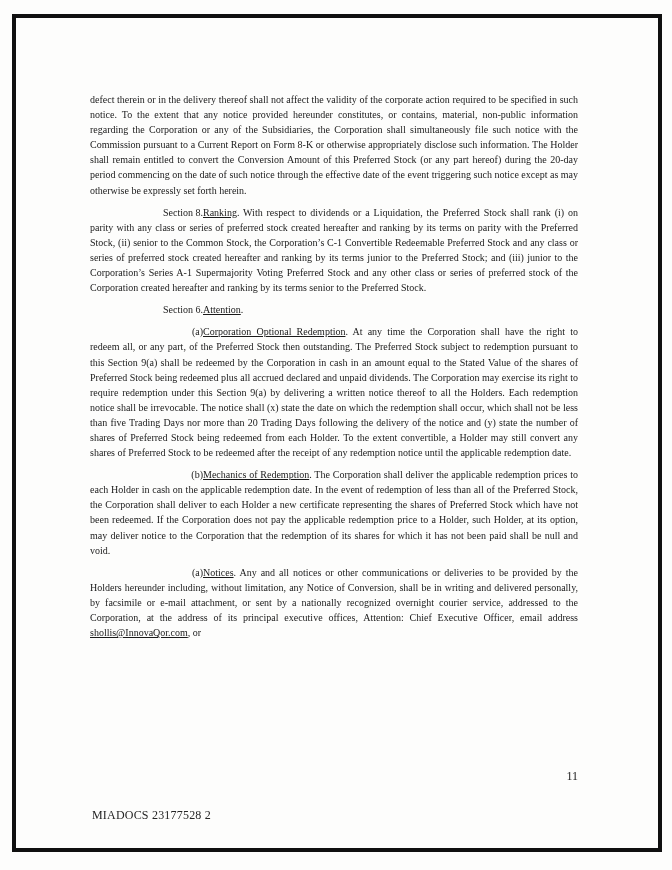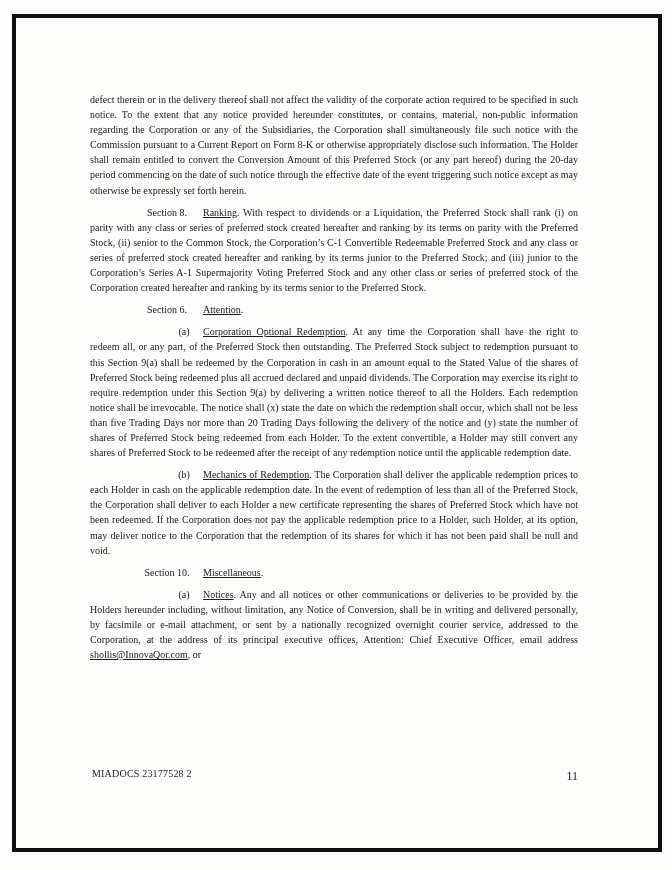--- a/index.html
+++ b/index.html
@@ -34,51 +34,50 @@
     font-size: 10px;
     line-height: 15.1px;
   }
   .para {
     margin: 0 0 7px 0;
     text-align: justify;
   }
   .para:last-child { margin-bottom: 14px; }
   .plabel {
     display: inline-block;
-    text-align: center;
+    text-align: right;
     vertical-align: baseline;
   }
   .k-section .plabel { margin-left: 41px; width: 72px; }
   .k-sub .plabel { margin-left: 75px; width: 38px; }
   .u { text-decoration: underline; }
   .pagenum {
     position: absolute;
     left: 90px; top: 769px;
     width: 488px;
     text-align: right;
     color: var(--ink);
     font-size: 12px;
   }
   .docid {
     position: absolute;
-    left: 92px; top: 768px;
+    left: 92px; top: 808px;
     color: #242424;
-    font-size: 10px;
+    font-size: 12px;
     letter-spacing: 0.2px;
   }
 </style>
 </head>
 <body>
 
 <div class="page">
   <div class="frame"></div>
   <div class="content">
       <p class="para k-body"><span class="seg">defect therein or in the delivery thereof shall not affect the validity of the corporate action required to be specified in such notice. To the extent that any notice provided hereunder constitutes, or contains, material, non-public information regarding the Corporation or any of the Subsidiaries, the Corporation shall simultaneously file such notice with the Commission pursuant to a Current Report on Form 8-K or otherwise appropriately disclose such information. The Holder shall remain entitled to convert the Conversion Amount of this Preferred Stock (or any part hereof) during the 20-day period commencing on the date of such notice through the effective date of the event triggering such notice except as may otherwise be expressly set forth herein.</span></p>
       <p class="para k-section"><span class="plabel">Section 8.</span><span class="seg u">Ranking</span><span class="seg">. With respect to dividends or a Liquidation, the Preferred Stock shall rank (i) on parity with any class or series of preferred stock created hereafter and ranking by its terms on parity with the Preferred Stock, (ii) senior to the Common Stock, the Corporation’s C-1 Convertible Redeemable Preferred Stock and any class or series of preferred stock created hereafter and ranking by its terms junior to the Preferred Stock; and (iii) junior to the Corporation’s Series A-1 Supermajority Voting Preferred Stock and any other class or series of preferred stock of the Corporation created hereafter and ranking by its terms senior to the Preferred Stock.</span></p>
       <p class="para k-section"><span class="plabel">Section 6.</span><span class="seg u">Attention</span><span class="seg">.</span></p>
       <p class="para k-sub"><span class="plabel">(a)</span><span class="seg u">Corporation Optional Redemption</span><span class="seg">. At any time the Corporation shall have the right to redeem all, or any part, of the Preferred Stock then outstanding. The Preferred Stock subject to redemption pursuant to this Section 9(a) shall be redeemed by the Corporation in cash in an amount equal to the Stated Value of the shares of Preferred Stock being redeemed plus all accrued declared and unpaid dividends. The Corporation may exercise its right to require redemption under this Section 9(a) by delivering a written notice thereof to all the Holders. Each redemption notice shall be irrevocable. The notice shall (x) state the date on which the redemption shall occur, which shall not be less than five Trading Days nor more than 20 Trading Days following the delivery of the notice and (y) state the number of shares of Preferred Stock being redeemed from each Holder. To the extent convertible, a Holder may still convert any shares of Preferred Stock to be redeemed after the receipt of any redemption notice until the applicable redemption date.</span></p>
       <p class="para k-sub"><span class="plabel">(b)</span><span class="seg u">Mechanics of Redemption</span><span class="seg">. The Corporation shall deliver the applicable redemption prices to each Holder in cash on the applicable redemption date. In the event of redemption of less than all of the Preferred Stock, the Corporation shall deliver to each Holder a new certificate representing the shares of Preferred Stock which have not been redeemed. If the Corporation does not pay the applicable redemption price to a Holder, such Holder, at its option, may deliver notice to the Corporation that the redemption of its shares for which it has not been paid shall be null and void.</span></p>
-      <p class="para k-section"><span class="plabel">Section 10.</span><span class="seg u">Miscellaneous</span><span class="seg">.</span></p>
       <p class="para k-sub"><span class="plabel">(a)</span><span class="seg u">Notices</span><span class="seg">. Any and all notices or other communications or deliveries to be provided by the Holders hereunder including, without limitation, any Notice of Conversion, shall be in writing and delivered personally, by facsimile or e-mail attachment, or sent by a nationally recognized overnight courier service, addressed to the Corporation, at the address of its principal executive offices, Attention: Chief Executive Officer, email address </span><span class="seg u">shollis@InnovaQor.com</span><span class="seg">, or</span></p>
     </div>
   <div class="pagenum">11</div>
   <div class="docid">MIADOCS 23177528 2</div>
 </div>
 
 </body></html>

